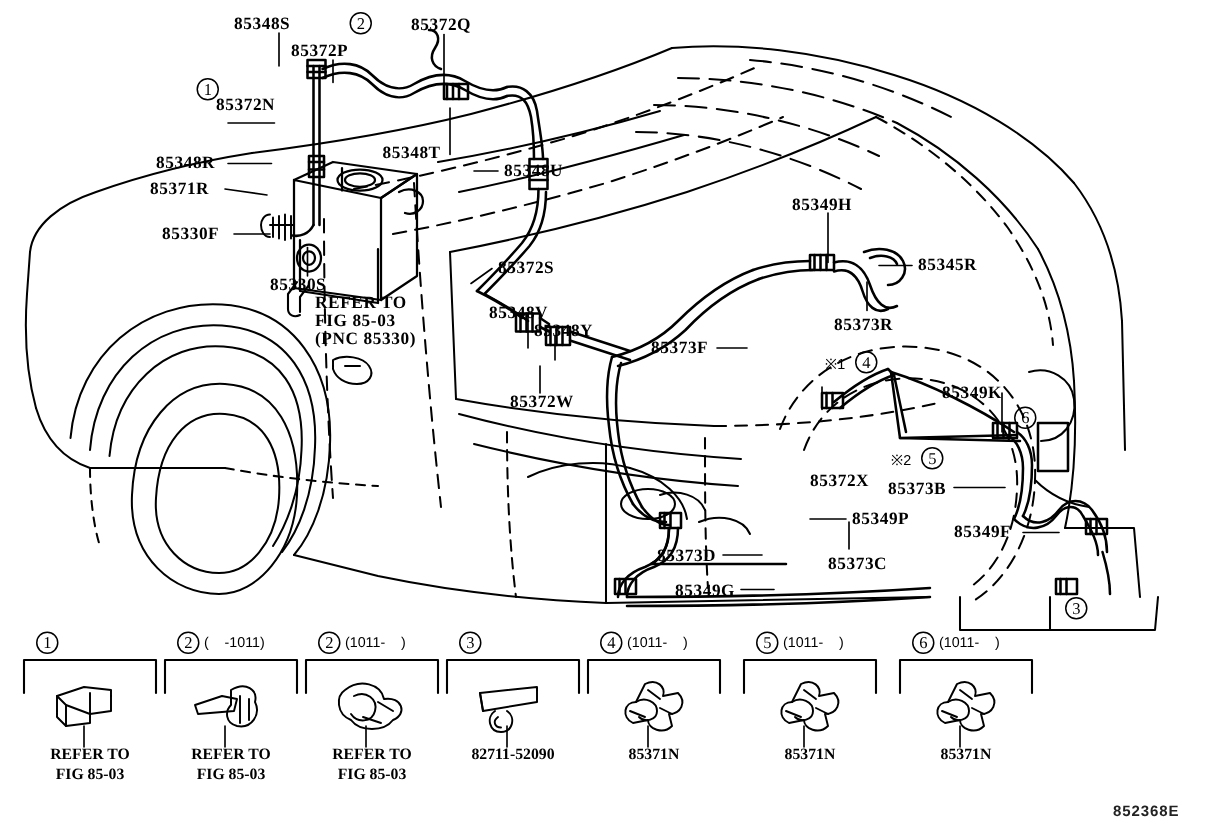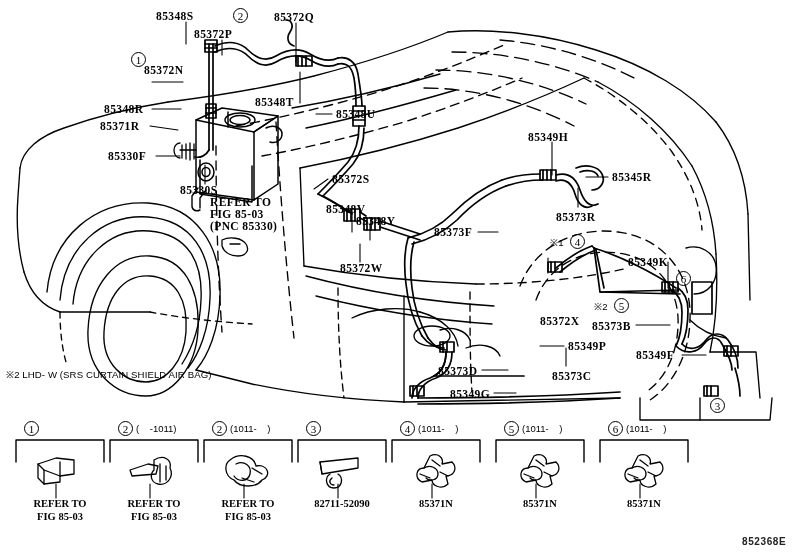--- a/index.html
+++ b/index.html
@@ -388,21 +388,20 @@
       <div class="cnum" style="left: 131px; top: 52px;">1</div>
       <div class="cnum" style="left: 233px; top: 8px;">2</div>
       <div class="note" style="left: 550px; top: 236px;">※1</div>
       <div class="cnum" style="left: 570px; top: 234px;">4</div>
       <div class="note" style="left: 594px; top: 300px;">※2</div>
       <div class="cnum" style="left: 614px; top: 298px;">5</div>
       <div class="cnum" style="left: 676px; top: 271px;">6</div>
       <div class="cnum" style="left: 710px; top: 398px;">3</div>
     </div>
 
-  <div class="note" style="left:6px;top:368px;">※2 LHD- W (SRS CURTAIN SHIELD AIR BAG)</div>
 
   <div id="legend-layer">
       <div class="cnum" style="left: 24px; top: 421px;">1</div>
       <div class="legend-code" style="left: 16px; width: 88px; top: 498px;">REFER TO
 FIG 85-03</div>
       <div class="cnum" style="left: 118px; top: 421px;">2</div>
       <div class="rng" style="left: 136px; top: 423px;">(    -1011)</div>
       <div class="legend-code" style="left: 110px; width: 88px; top: 498px;">REFER TO
 FIG 85-03</div>
       <div class="cnum" style="left: 212px; top: 421px;">2</div>

